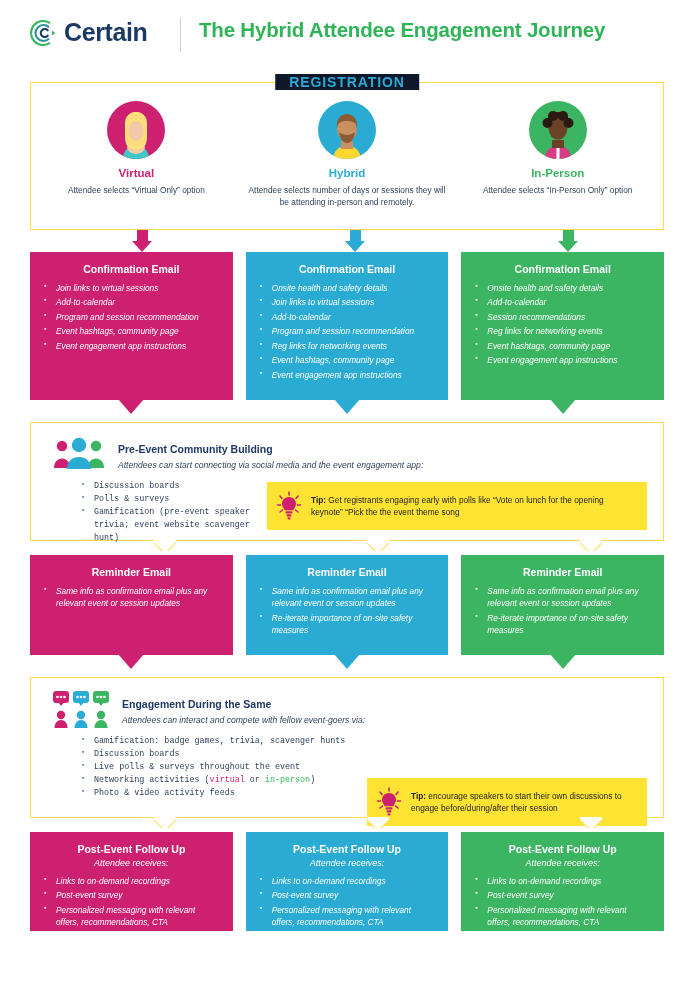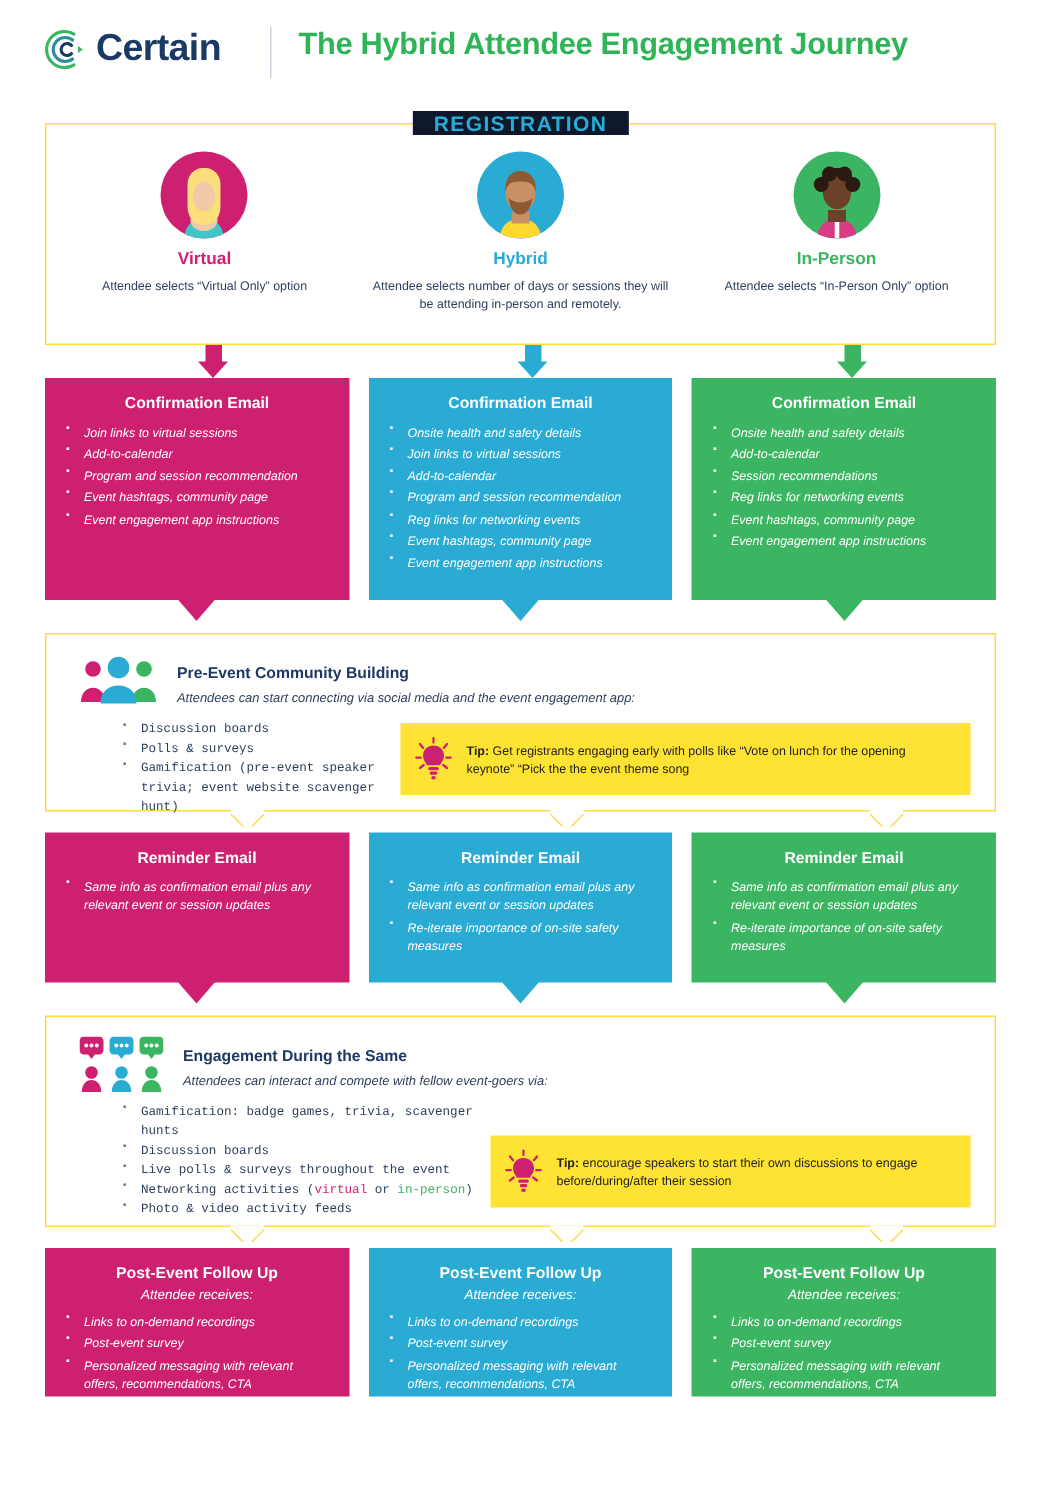--- a/index.html
+++ b/index.html
@@ -324,21 +324,21 @@
       </div>
     </div>
     <div class="ypanel-body">
       <ul class="ypanel-list">
         <li>Gamification: badge games, trivia, scavenger hunts</li>
         <li>Discussion boards</li>
         <li>Live polls &amp; surveys throughout the event</li>
         <li><span>Networking activities (</span><span class="acc-pink">virtual</span><span> or </span><span class="acc-green">in-person</span><span>)</span></li>
         <li>Photo &amp; video activity feeds</li>
       </ul>
-      <div class="tipbox" style="width:320px;margin-top:24px;align-self:flex-start">
+      <div class="tipbox" style="width:280px;margin-top:45px;align-self:flex-start">
         <span class="tip-bulb">
           <svg width="26" height="30" viewBox="0 0 26 30">
             <g stroke="#CE2071" stroke-width="1.5" stroke-linecap="round">
               <line x1="13" y1="1" x2="13" y2="4"></line>
                 <line x1="4" y1="5" x2="6" y2="7.5"></line>
               <line x1="22" y1="5" x2="20" y2="7.5"></line>
                 <line x1="1.5" y1="14" x2="4.5" y2="14"></line>
               <line x1="24.5" y1="14" x2="21.5" y2="14"></line>
                 <line x1="4" y1="21" x2="6.5" y2="19"></line>
               <line x1="22" y1="21" x2="19.5" y2="19"></line>

